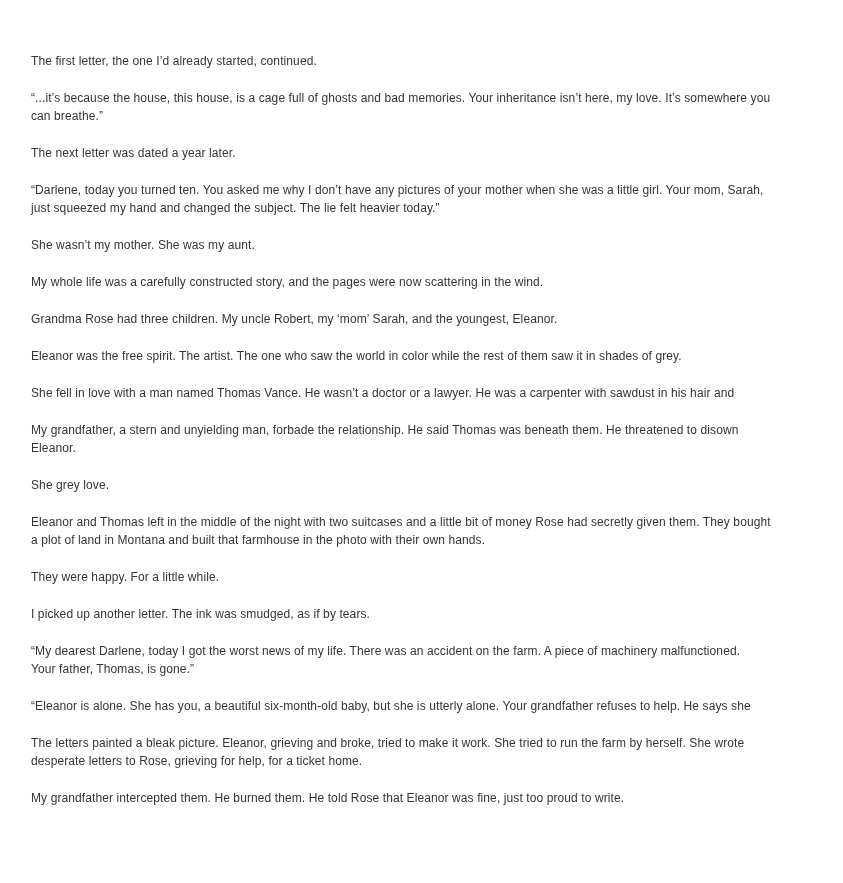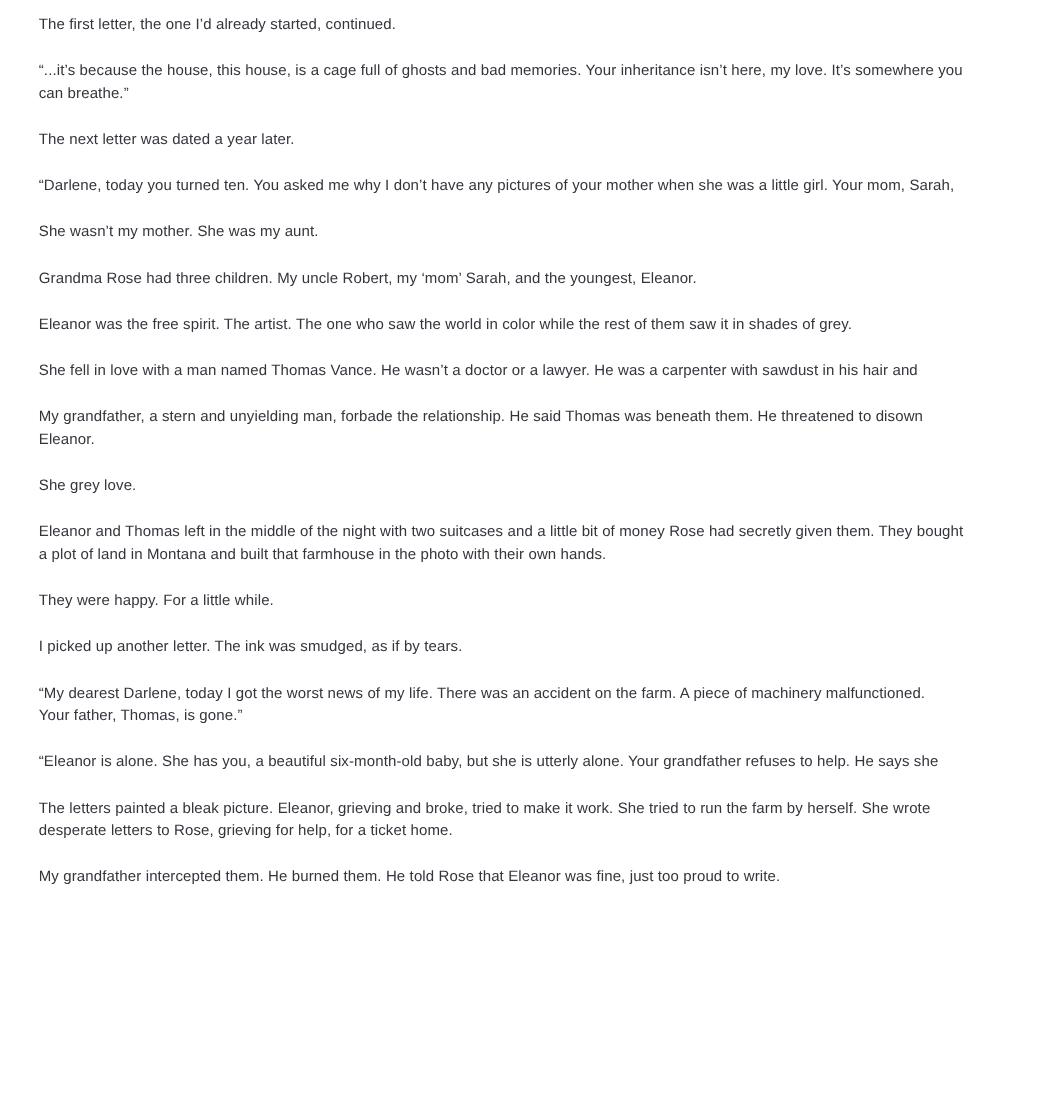--- a/index.html
+++ b/index.html
@@ -15,20 +15,21 @@
   .story {
     box-sizing: border-box;
     width: 728px;
     padding: 10px 31px 0 31px;
     font-family: "Liberation Sans", sans-serif;
     font-size: 12px;
     line-height: 18px;
     font-weight: 400;
     letter-spacing: 0.1px;
     color: #34343c;
+    margin-top: 42px;
   }
   .para {
     margin: 0 0 19px 0;
     padding: 0;
   }
   .line {
     display: block;
     white-space: nowrap;
   }
 </style>
@@ -41,23 +42,27 @@
     </p>
     <p class="para">
       <span class="line">“...it’s because the house, this house, is a cage full of ghosts and bad memories. Your inheritance isn’t here, my love. It’s somewhere you</span>
       <span class="line">can breathe.”</span>
     </p>
     <p class="para">
       <span class="line">The next letter was dated a year later.</span>
     </p>
     <p class="para">
       <span class="line">“Darlene, today you turned ten. You asked me why I don’t have any pictures of your mother when she was a little girl. Your mom, Sarah,</span>
+      <span class="line">just squeezed my hand and changed the subject. The lie felt heavier today.”</span>
     </p>
     <p class="para">
       <span class="line">She wasn’t my mother. She was my aunt.</span>
+    </p>
+    <p class="para">
+      <span class="line">My whole life was a carefully constructed story, and the pages were now scattering in the wind.</span>
     </p>
     <p class="para">
       <span class="line">Grandma Rose had three children. My uncle Robert, my ‘mom’ Sarah, and the youngest, Eleanor.</span>
     </p>
     <p class="para">
       <span class="line">Eleanor was the free spirit. The artist. The one who saw the world in color while the rest of them saw it in shades of grey.</span>
     </p>
     <p class="para">
       <span class="line">She fell in love with a man named Thomas Vance. He wasn’t a doctor or a lawyer. He was a carpenter with sawdust in his hair and</span>
     </p>

